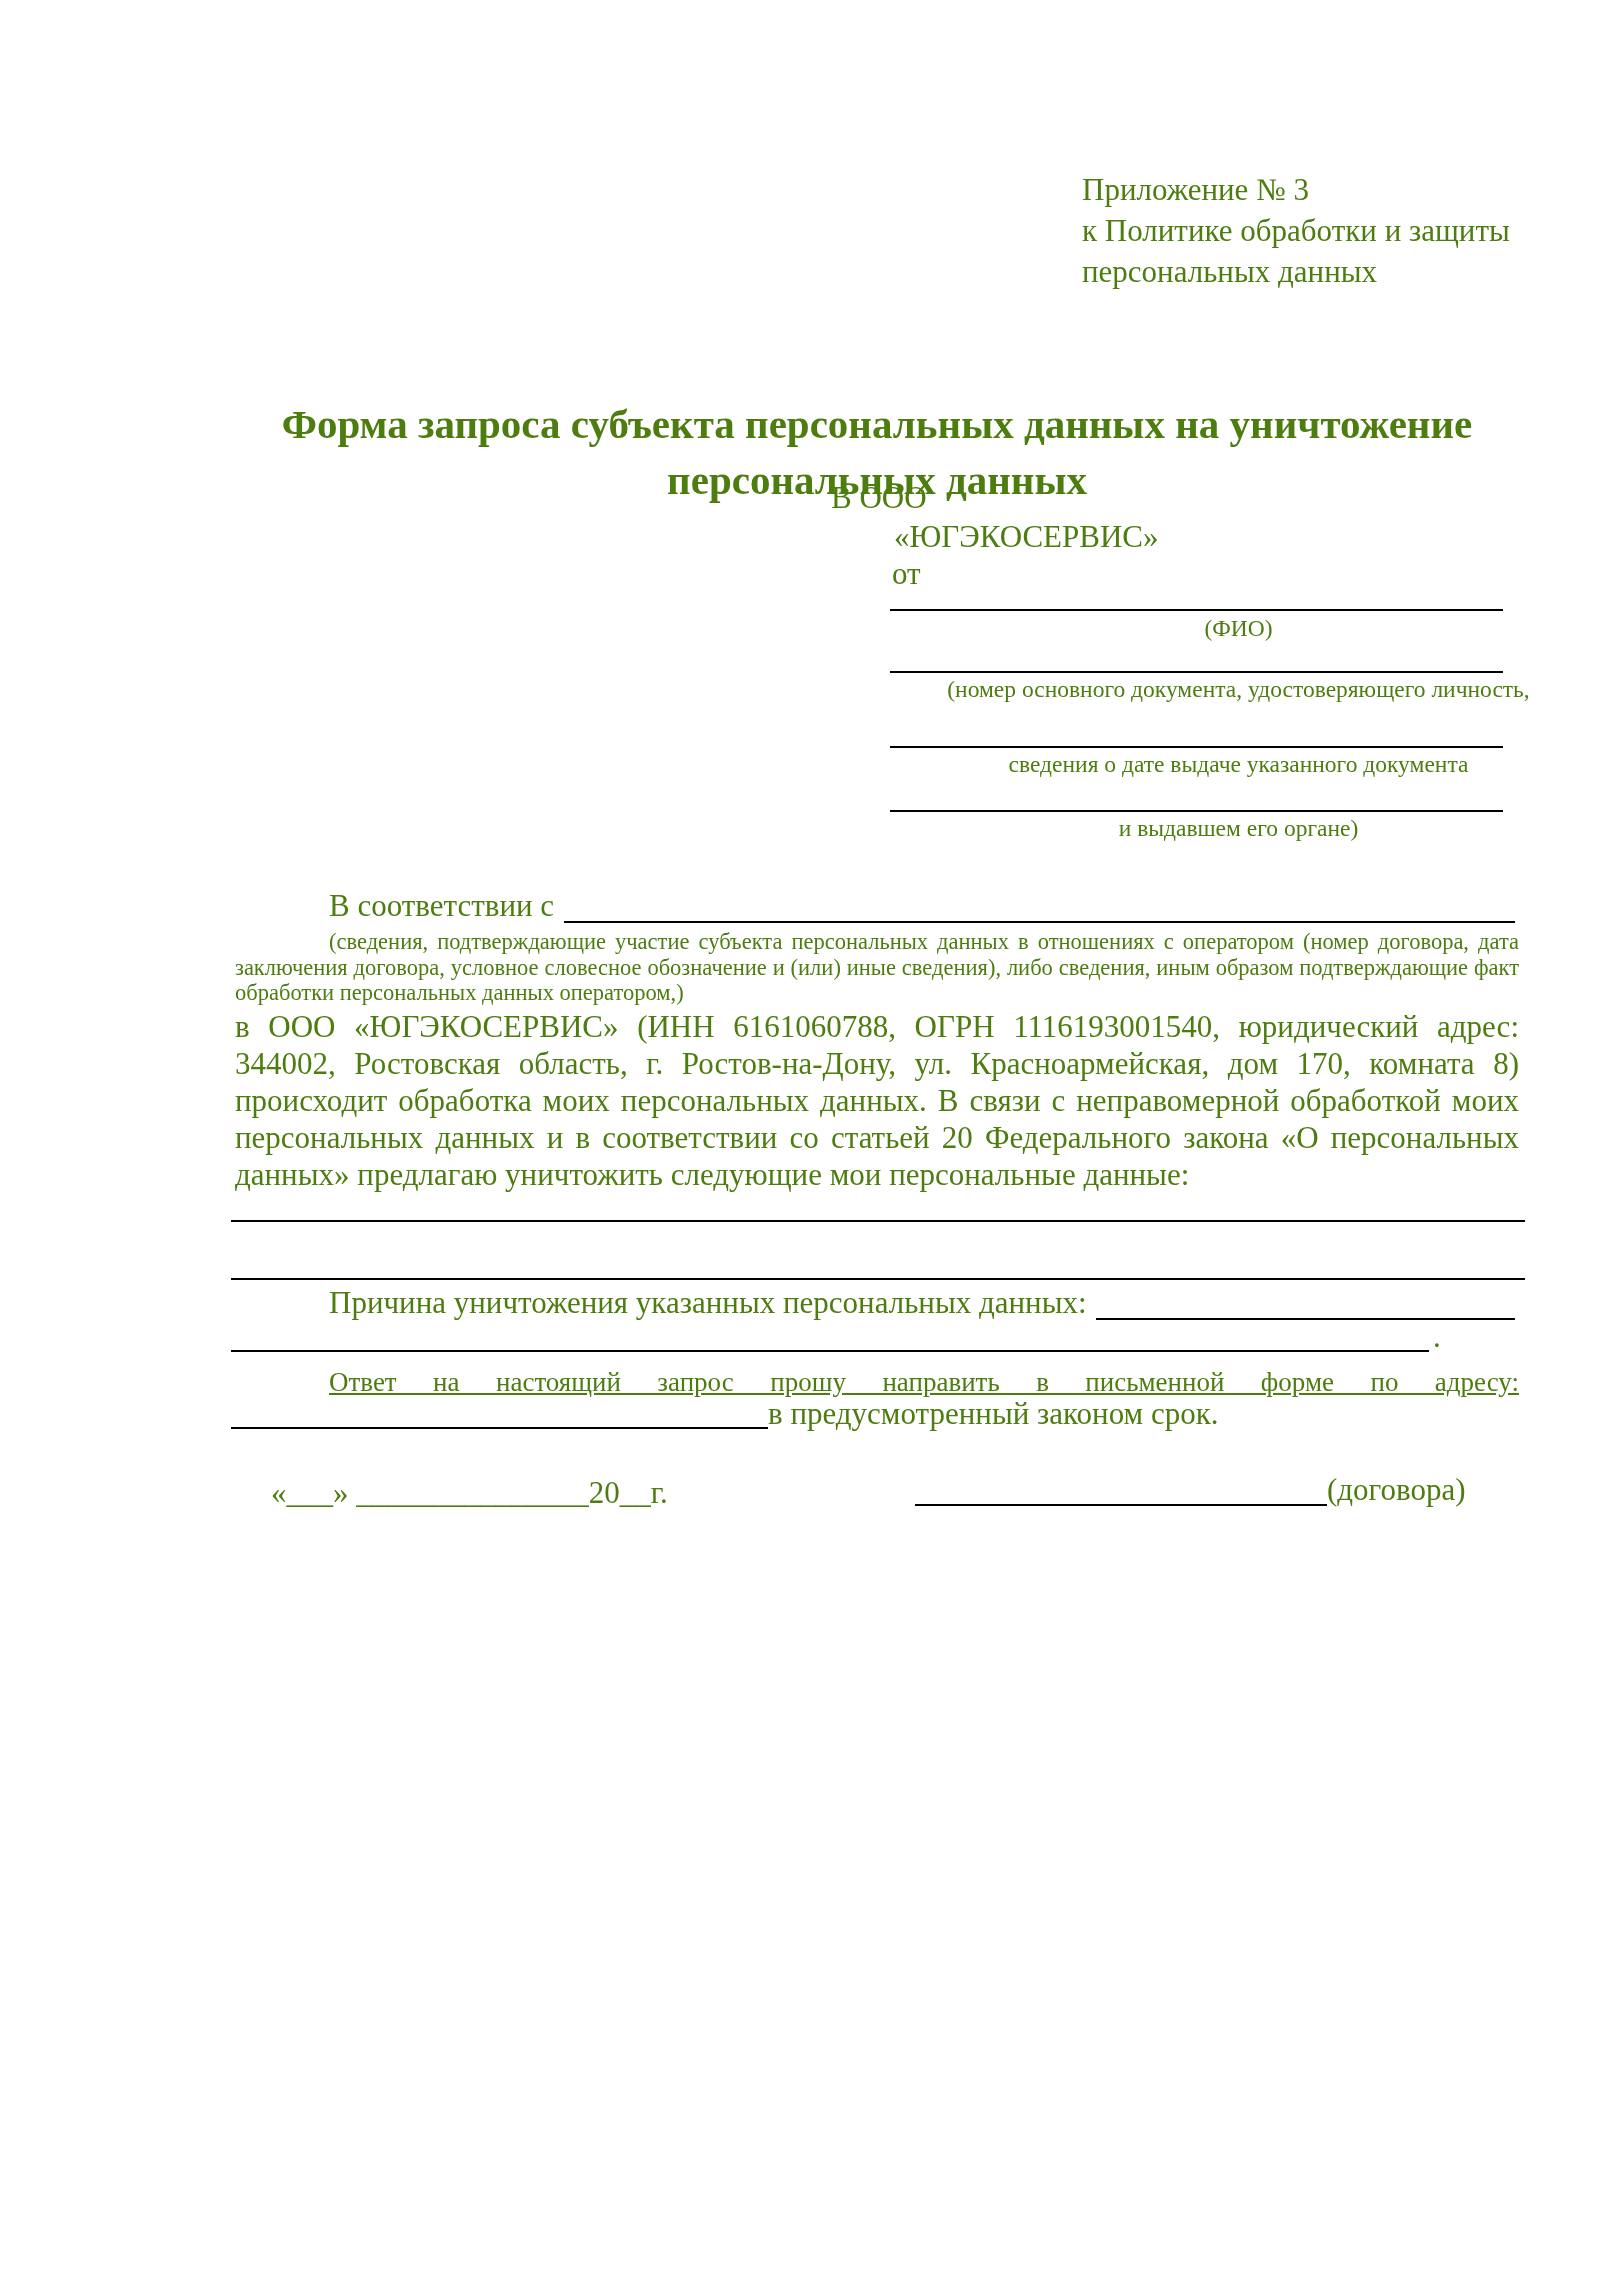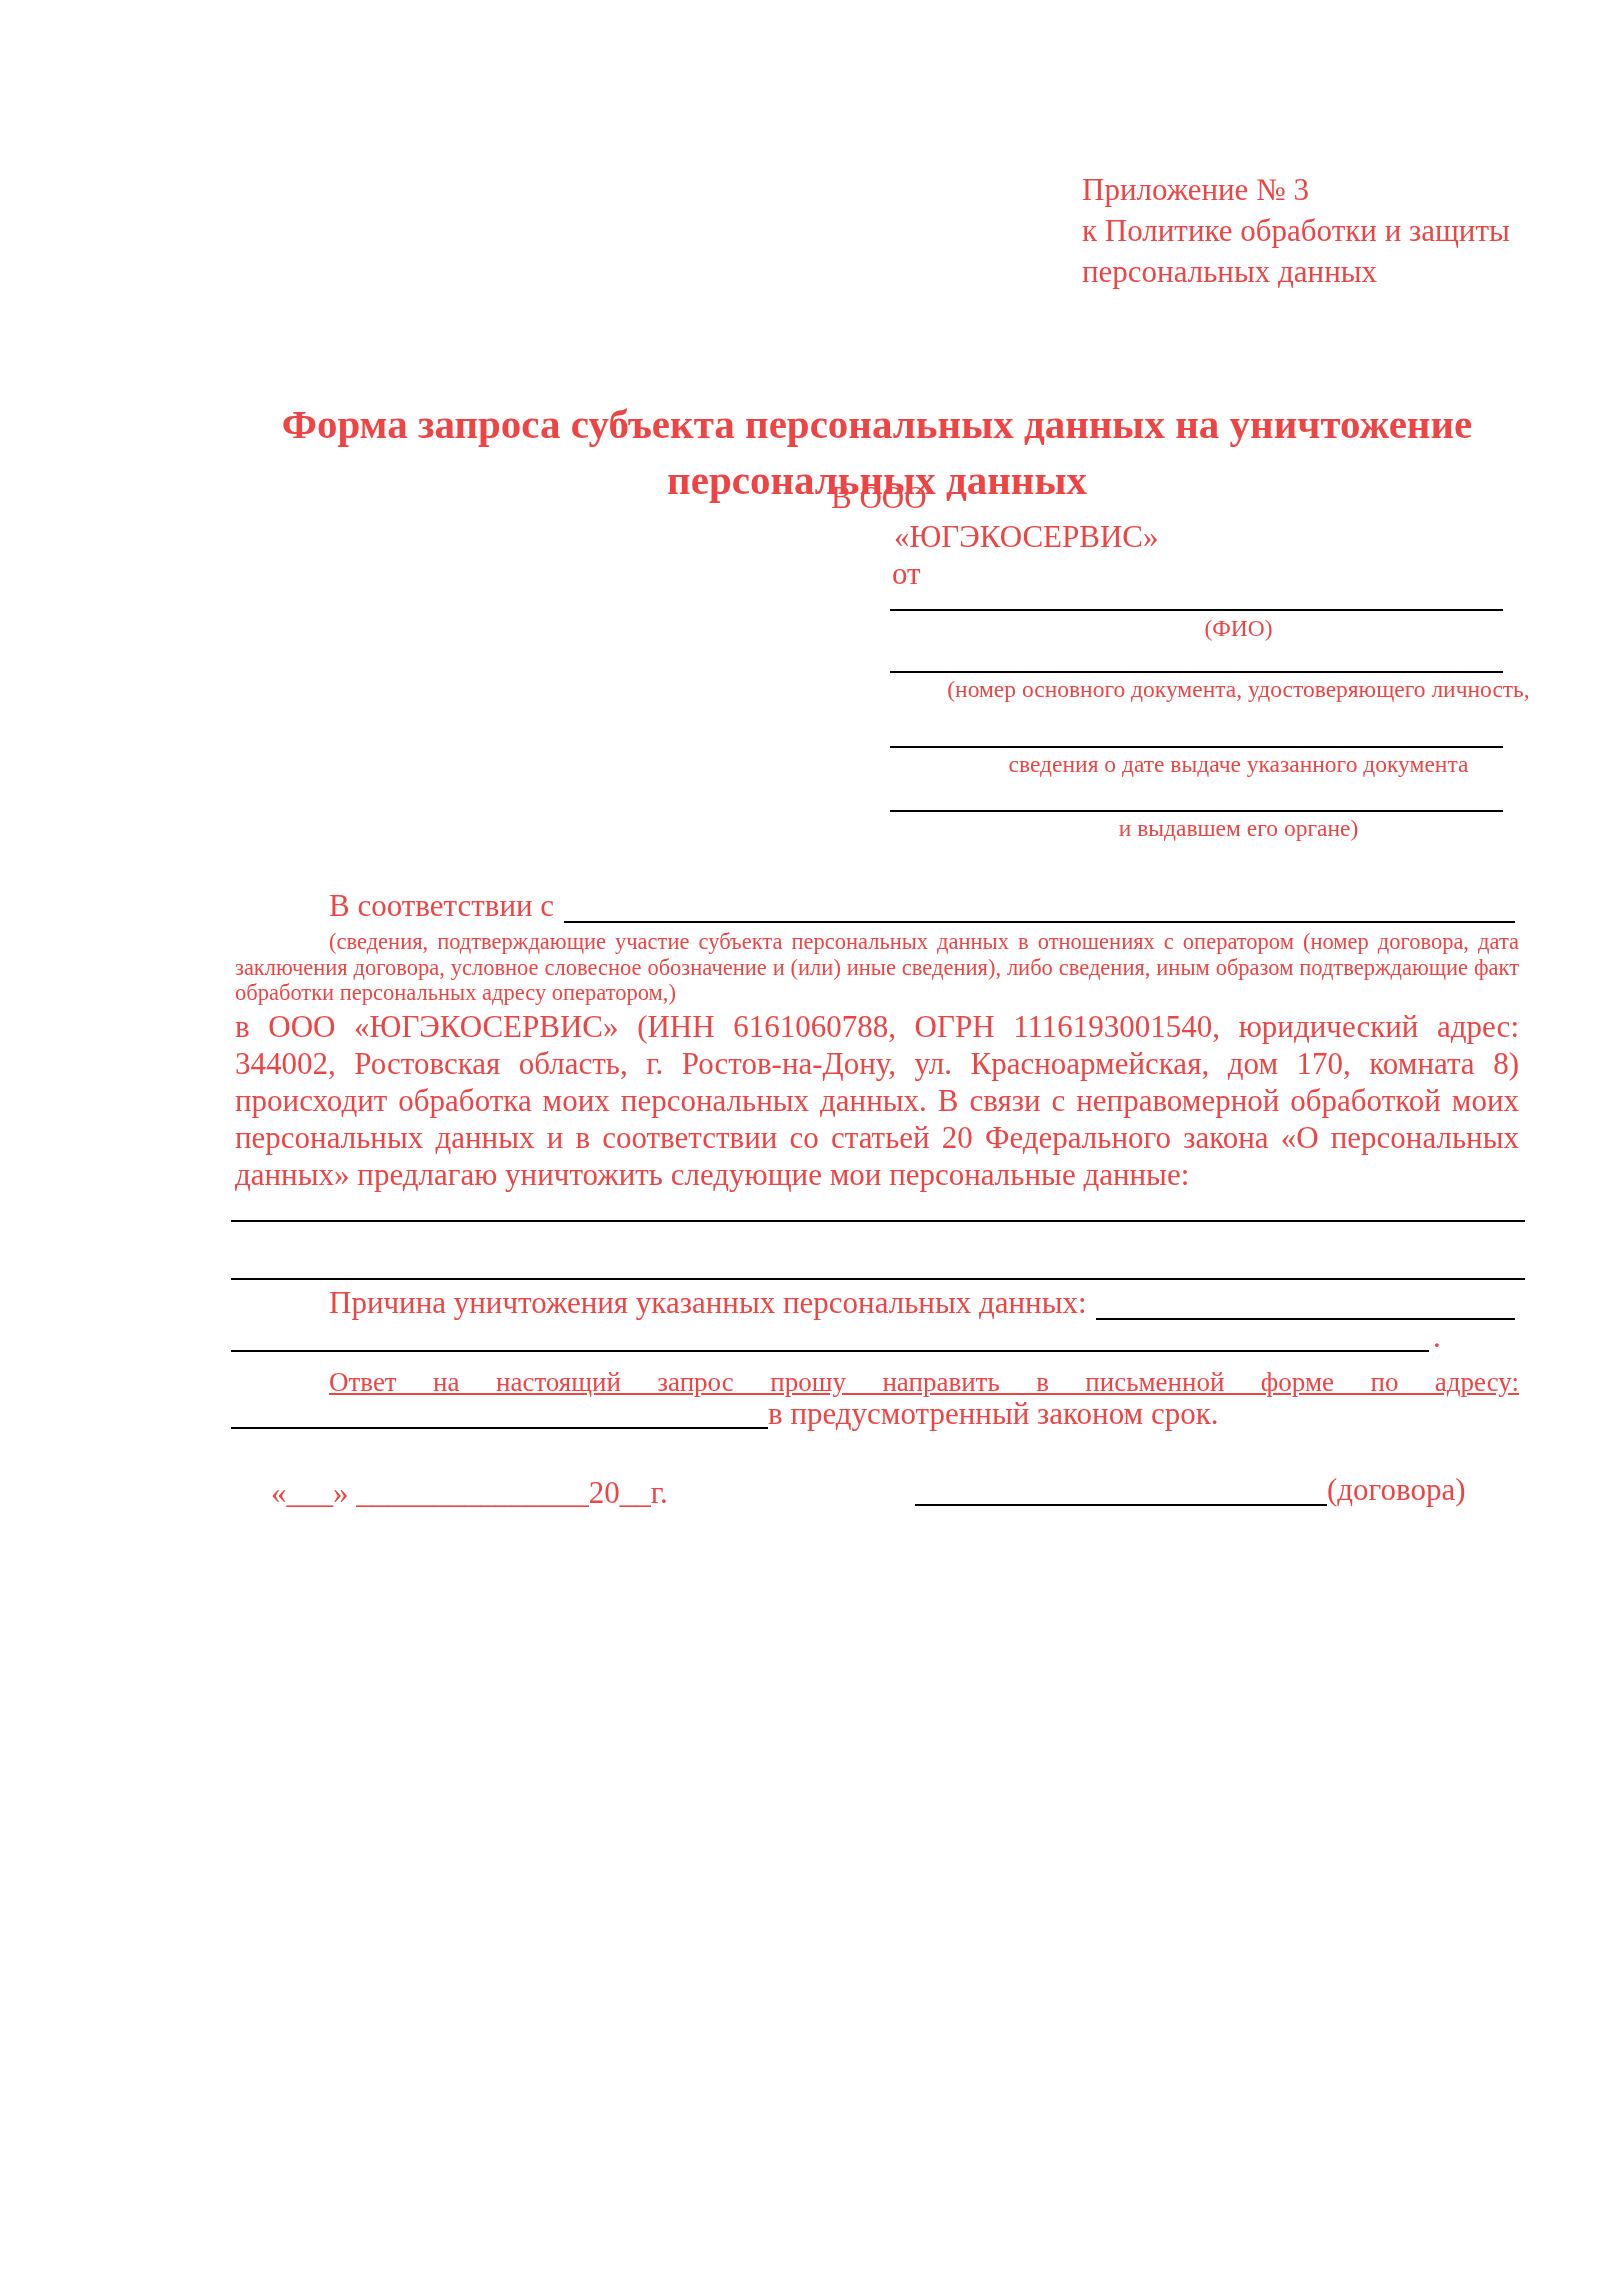--- a/index.html
+++ b/index.html
@@ -7,21 +7,21 @@
     padding: 0;
     background: #888;
   }
   .page {
     position: relative;
     width: 1621px;
     height: 2293px;
     margin: 0 auto;
     background: #ffffff;
     font-family: "Liberation Serif", "DejaVu Serif", serif;
-    color: #ef4444;
+    color: #4d7c0f;
     overflow: hidden;
   }
   .abs { position: absolute; }
 
   
   .header-block {
     left: 1082px;
     top: 169px;
     font-size: 31px;
     line-height: 41px;
@@ -219,21 +219,21 @@
   <div class="abs field-caption fc-4">и выдавшем его органе)</div>
 
   <div class="abs accordance-row">
     <span class="label">В соответствии с</span>
     <span class="fill-line"></span>
   </div>
 
   <div class="abs note-block">
     <div class="note-l1">(сведения, подтверждающие участие субъекта персональных данных в отношениях с оператором (номер договора, дата</div>
     <div class="note-l2">заключения договора, условное словесное обозначение и (или) иные сведения), либо сведения, иным образом подтверждающие факт</div>
-    <div class="note-l3">обработки персональных адресу оператором,)</div>
+    <div class="note-l3">обработки персональных данных оператором,)</div>
   </div>
 
   <div class="abs main-par">в ООО «ЮГЭКОСЕРВИС» (ИНН 6161060788, ОГРН 1116193001540, юридический адрес: 344002, Ростовская область, г. Ростов-на-Дону, ул. Красноармейская, дом 170, комната 8) происходит обработка моих персональных данных. В связи с неправомерной обработкой моих персональных данных и в соответствии со статьей 20 Федерального закона «О персональных данных» предлагаю уничтожить следующие мои персональные данные:</div>
 
   <div class="abs blank-line bl-1"></div>
   <div class="abs blank-line bl-2"></div>
 
   <div class="abs reason-row">
     <span class="label">Причина уничтожения указанных персональных данных:</span>
     <span class="fill-line"></span>

